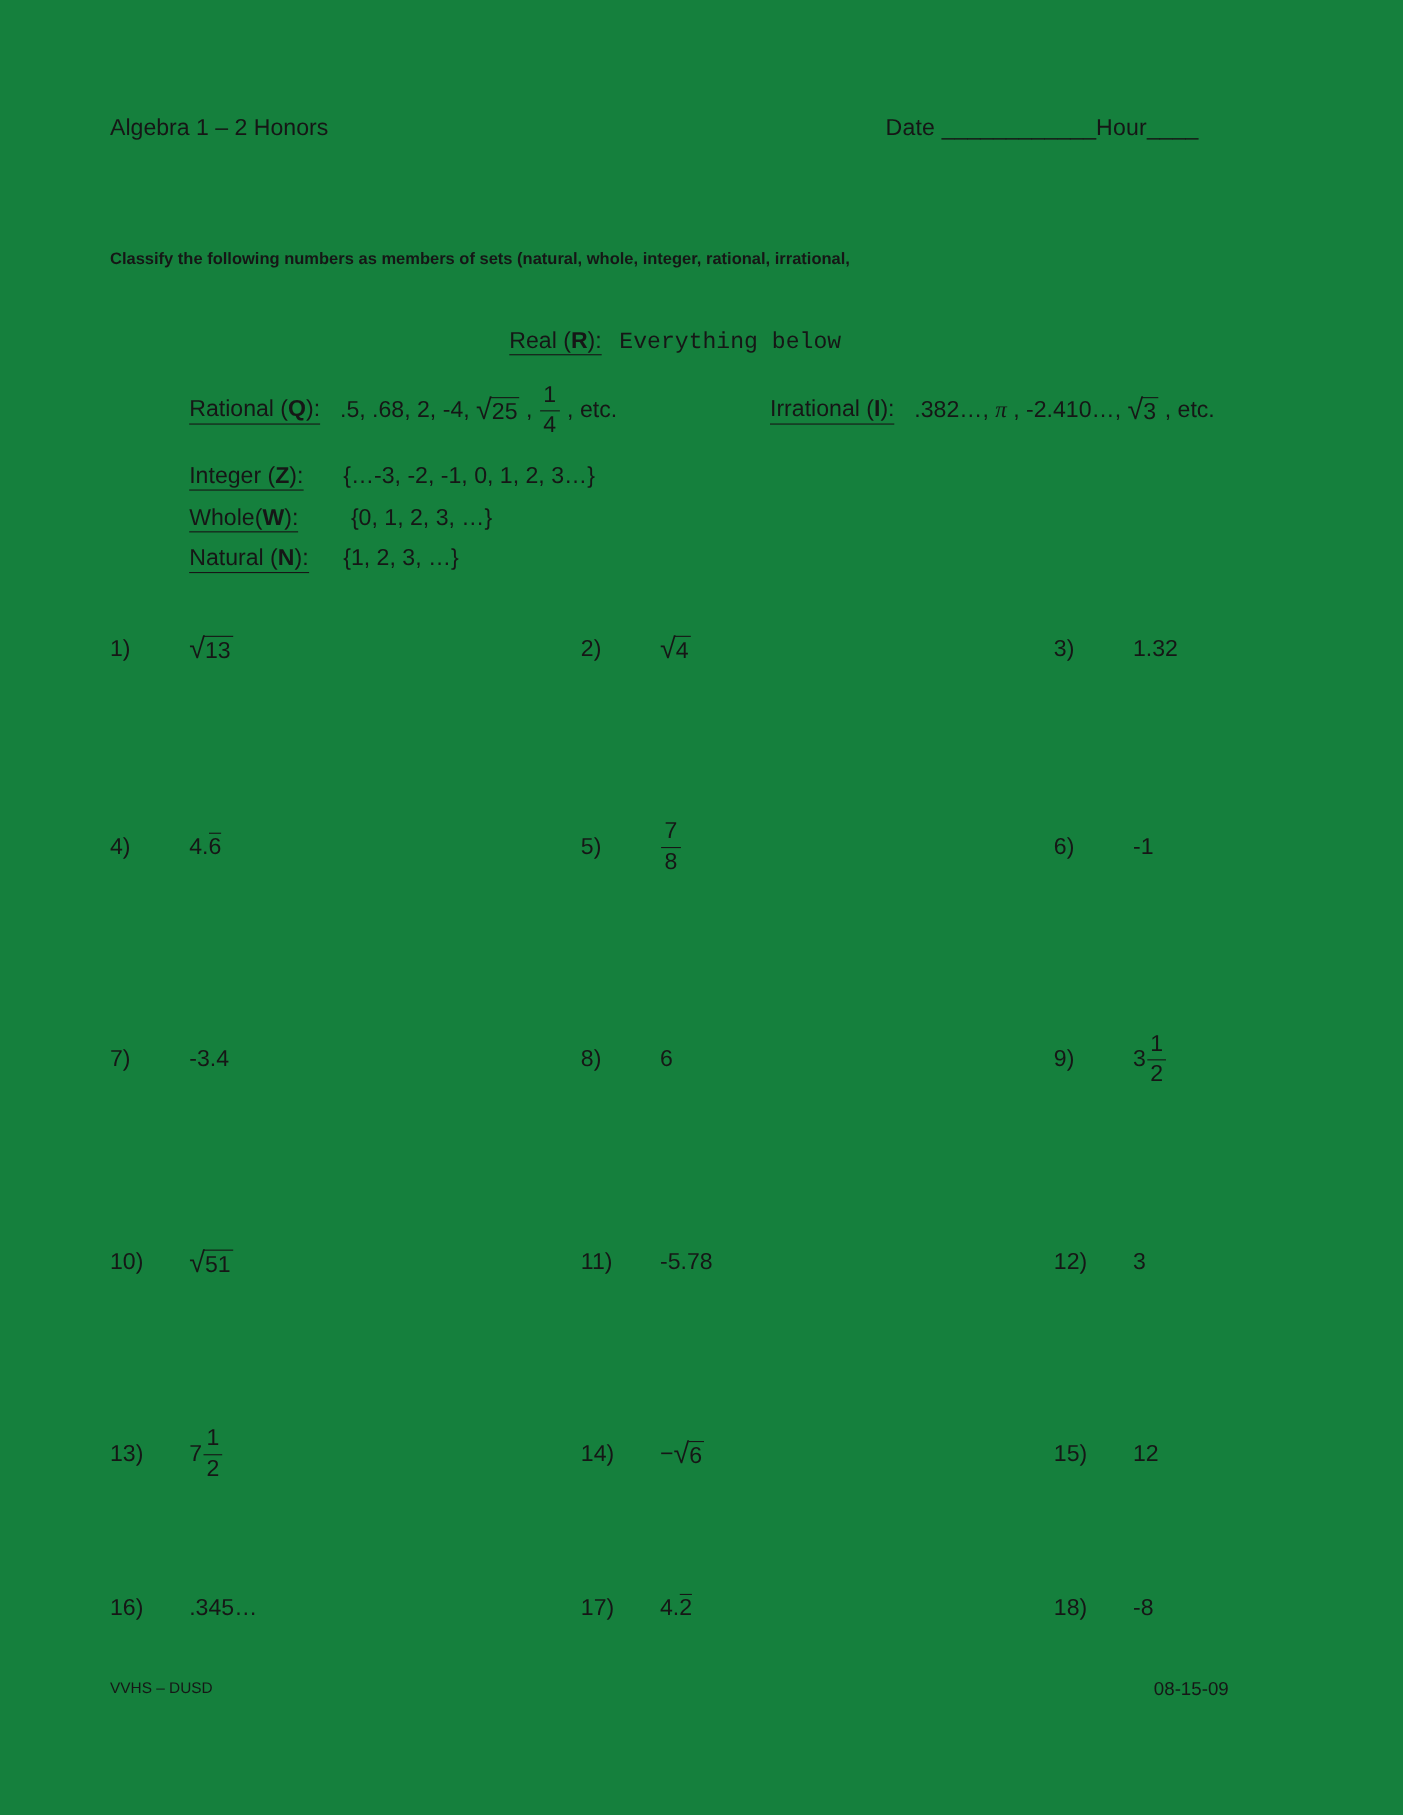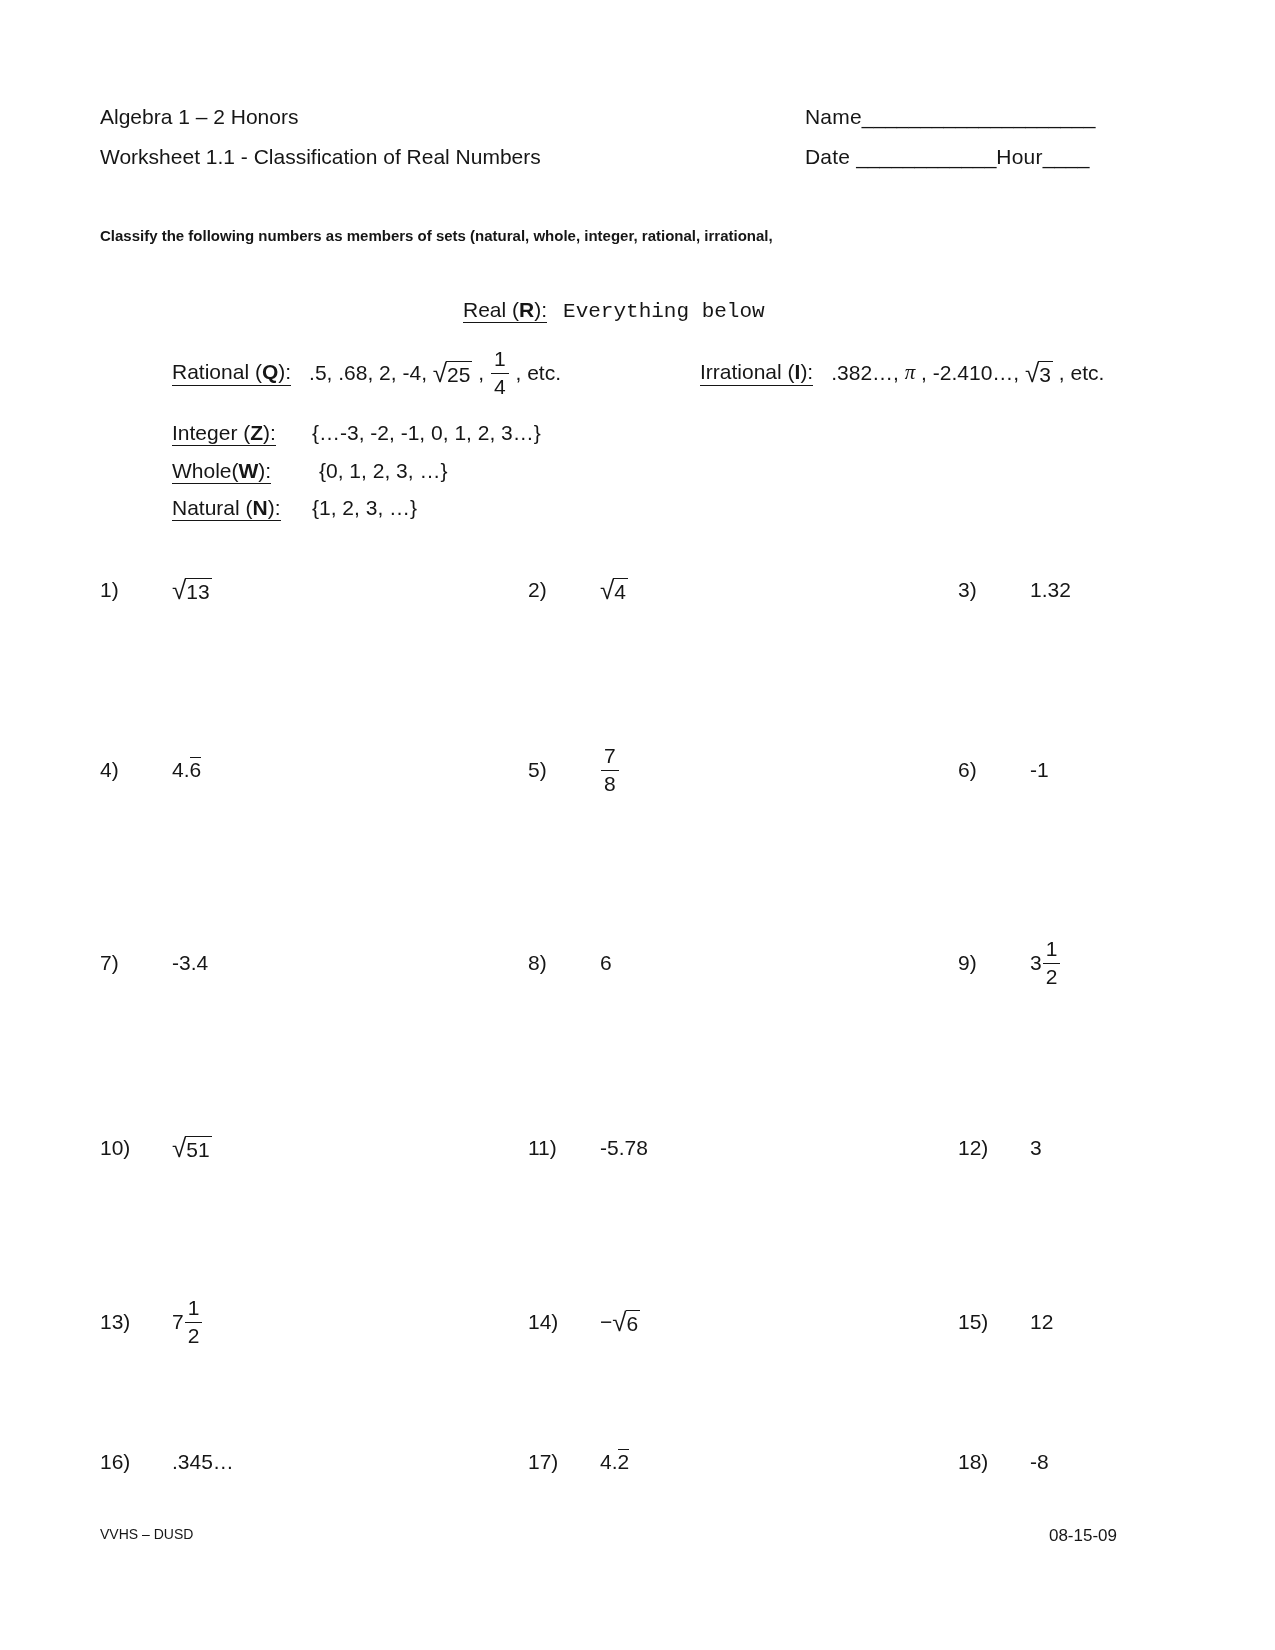--- a/index.html
+++ b/index.html
@@ -1,20 +1,20 @@
 <!DOCTYPE html>
 <html><head>
 <meta charset="utf-8">
 <style>
   html,body{margin:0;padding:0;}
   body{background:#e8e8e8;}
   .page{
     position:relative;
     width:1275px;height:1650px;
-    background:#ffffff;
+    background:#15803d;
     font-family:"Liberation Sans","DejaVu Sans",sans-serif;
     color:#161616;
     font-size:21px;
     overflow:hidden;
     margin:0 auto;
   }
   
   .hdr-left{position:absolute;left:100px;top:97px;line-height:40px;}
   .hdr-right{position:absolute;left:805px;top:97px;line-height:40px;white-space:nowrap;}
   .hdr-right .lbl{letter-spacing:0.2px;}
@@ -47,25 +47,23 @@
   .footer-left{position:absolute;left:100px;top:1526px;font-size:14px;}
   .footer-right{position:absolute;right:158px;top:1526px;font-size:17px;}
 </style>
 </head>
 <body>
 
 <div class="page">
 
   <div class="hdr-left">
     <div>Algebra 1 – 2 Honors</div>
-    <div>Worksheet 1.1 - Classification of Real Numbers</div>
   </div>
 
   <div class="hdr-right">
-    <div><span class="lbl">Name</span><span>____________________</span></div>
     <div><span class="lbl">Date </span><span>____________</span><span class="lbl">Hour</span><span>____</span></div>
   </div>
 
   <div class="instructions">
     <div>Classify the following numbers as members of sets (natural, whole, integer, rational, irrational,</div>
   </div>
 
   <div class="real-line">
     <span class="uterm"><span>Real (</span><b>R</b><span>):</span></span><span class="real-desc">Everything below</span>
   </div>

